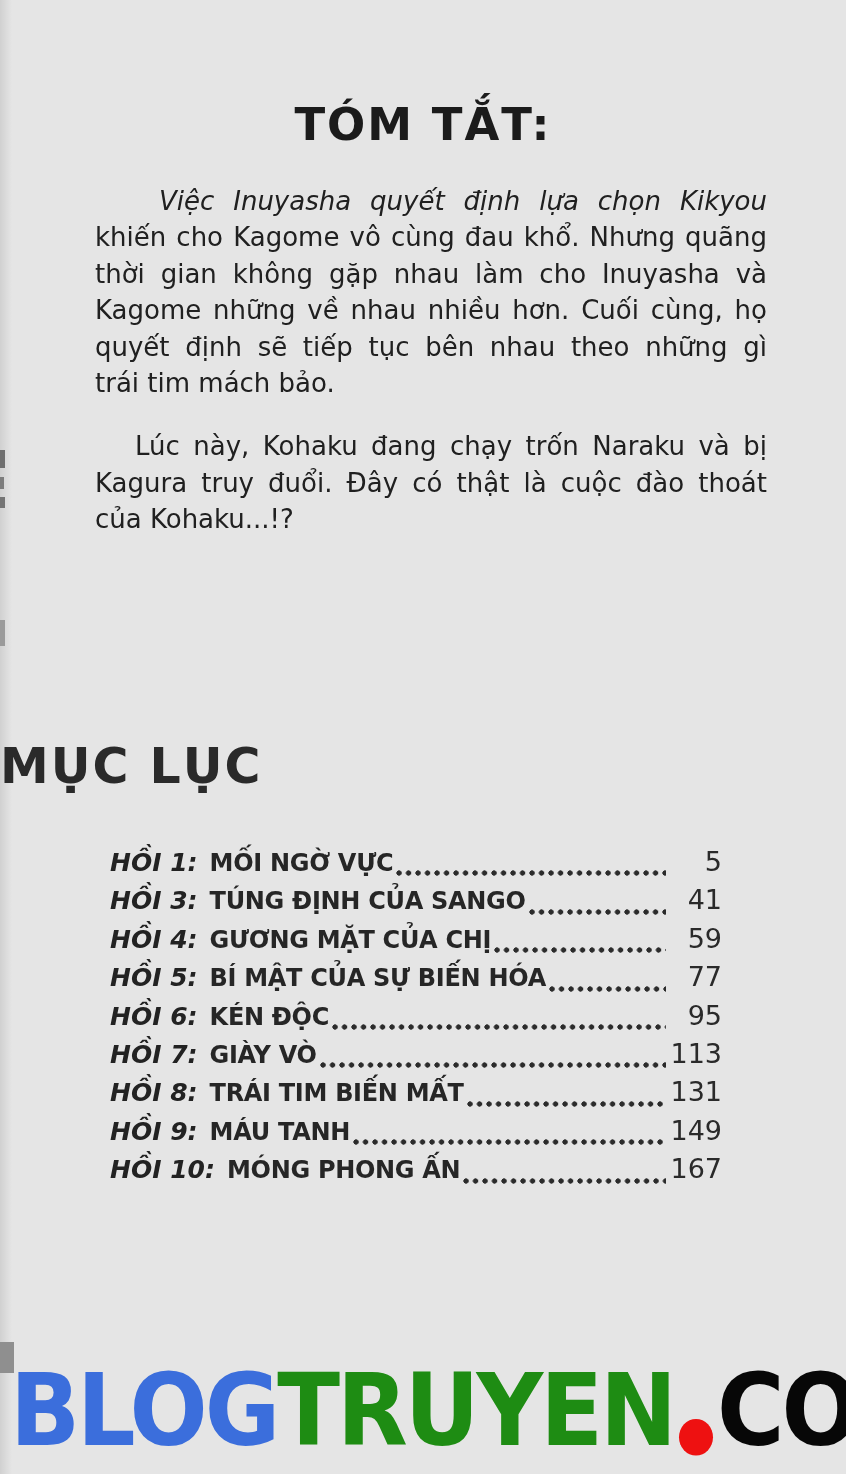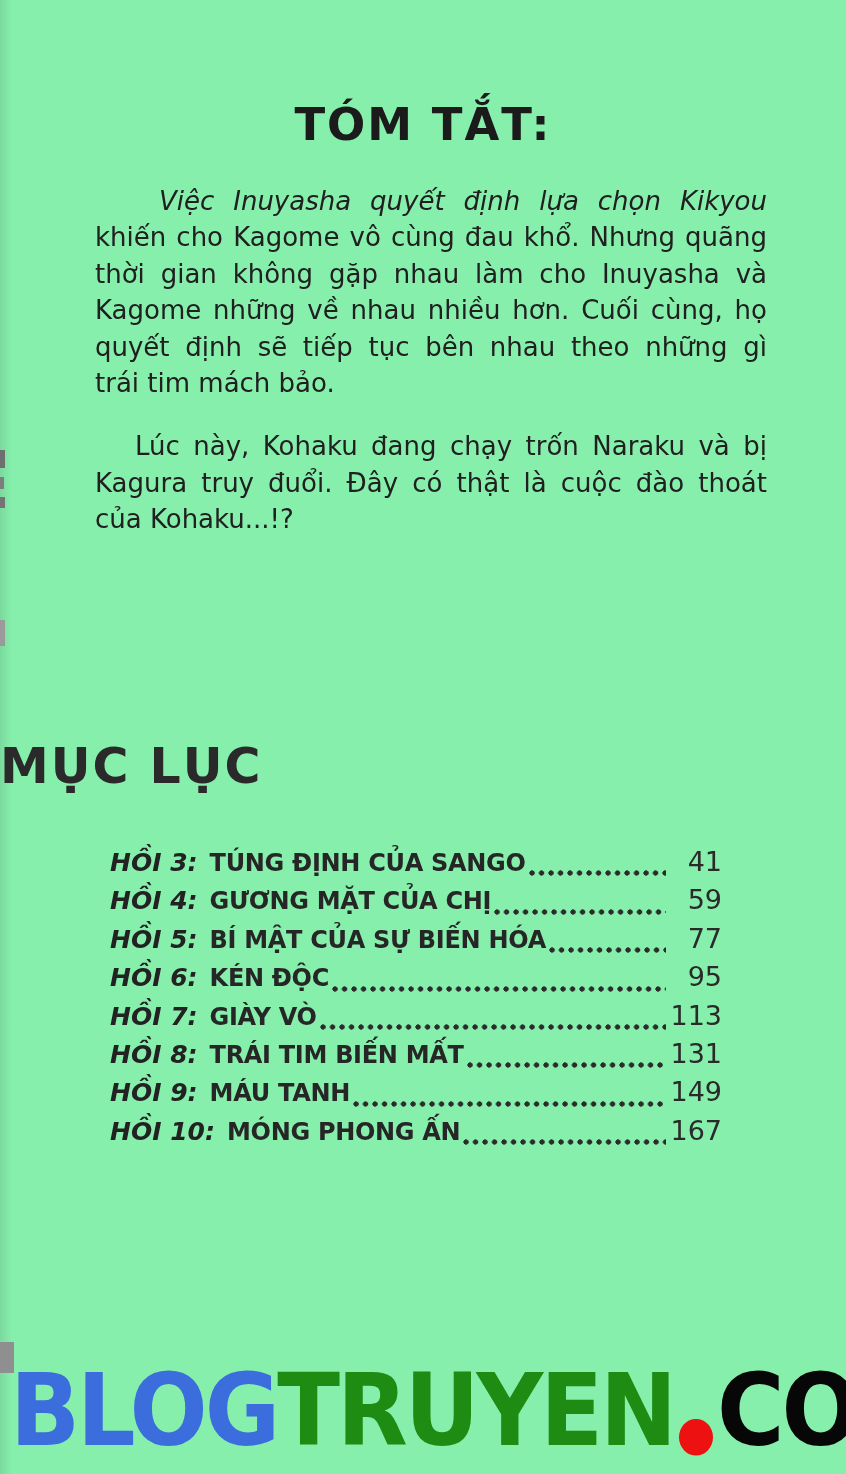--- a/index.html
+++ b/index.html
@@ -5,21 +5,21 @@
 <style>
   html, body {
     margin: 0;
     padding: 0;
     background: #ffffff;
   }
   #page {
     position: relative;
     width: 846px;
     height: 1474px;
-    background: #86efac;
+    background: #e5e5e5;
     overflow: hidden;
     font-family: "DejaVu Sans", sans-serif;
     color: #1e1e1e;
   }
 
   
   .edge-shadow {
     position: absolute;
     left: 0; top: 0;
     width: 12px; height: 100%;
@@ -174,20 +174,26 @@
       <div class="sum-line indent-sm">Lúc này, Kohaku đang chạy trốn Naraku và bị</div>
       <div class="sum-line">Kagura truy đuổi. Đây có thật là cuộc đào thoát</div>
       <div class="sum-line last-line">của Kohaku...!?</div>
     </div>
   </div>
 
   <div id="toc-title">MỤC LỤC</div>
 
   <div id="toc-list">
     <div class="toc-row">
+      <span class="toc-chapter">HỒI 1:</span>
+      <span class="toc-chapter-title">MỐI NGỜ VỰC</span>
+      <span class="toc-dots"></span>
+      <span class="toc-page">5</span>
+    </div>
+    <div class="toc-row">
       <span class="toc-chapter">HỒI 3:</span>
       <span class="toc-chapter-title">TÚNG ĐỊNH CỦA SANGO</span>
       <span class="toc-dots"></span>
       <span class="toc-page">41</span>
     </div>
     <div class="toc-row">
       <span class="toc-chapter">HỒI 4:</span>
       <span class="toc-chapter-title">GƯƠNG MẶT CỦA CHỊ</span>
       <span class="toc-dots"></span>
       <span class="toc-page">59</span>

